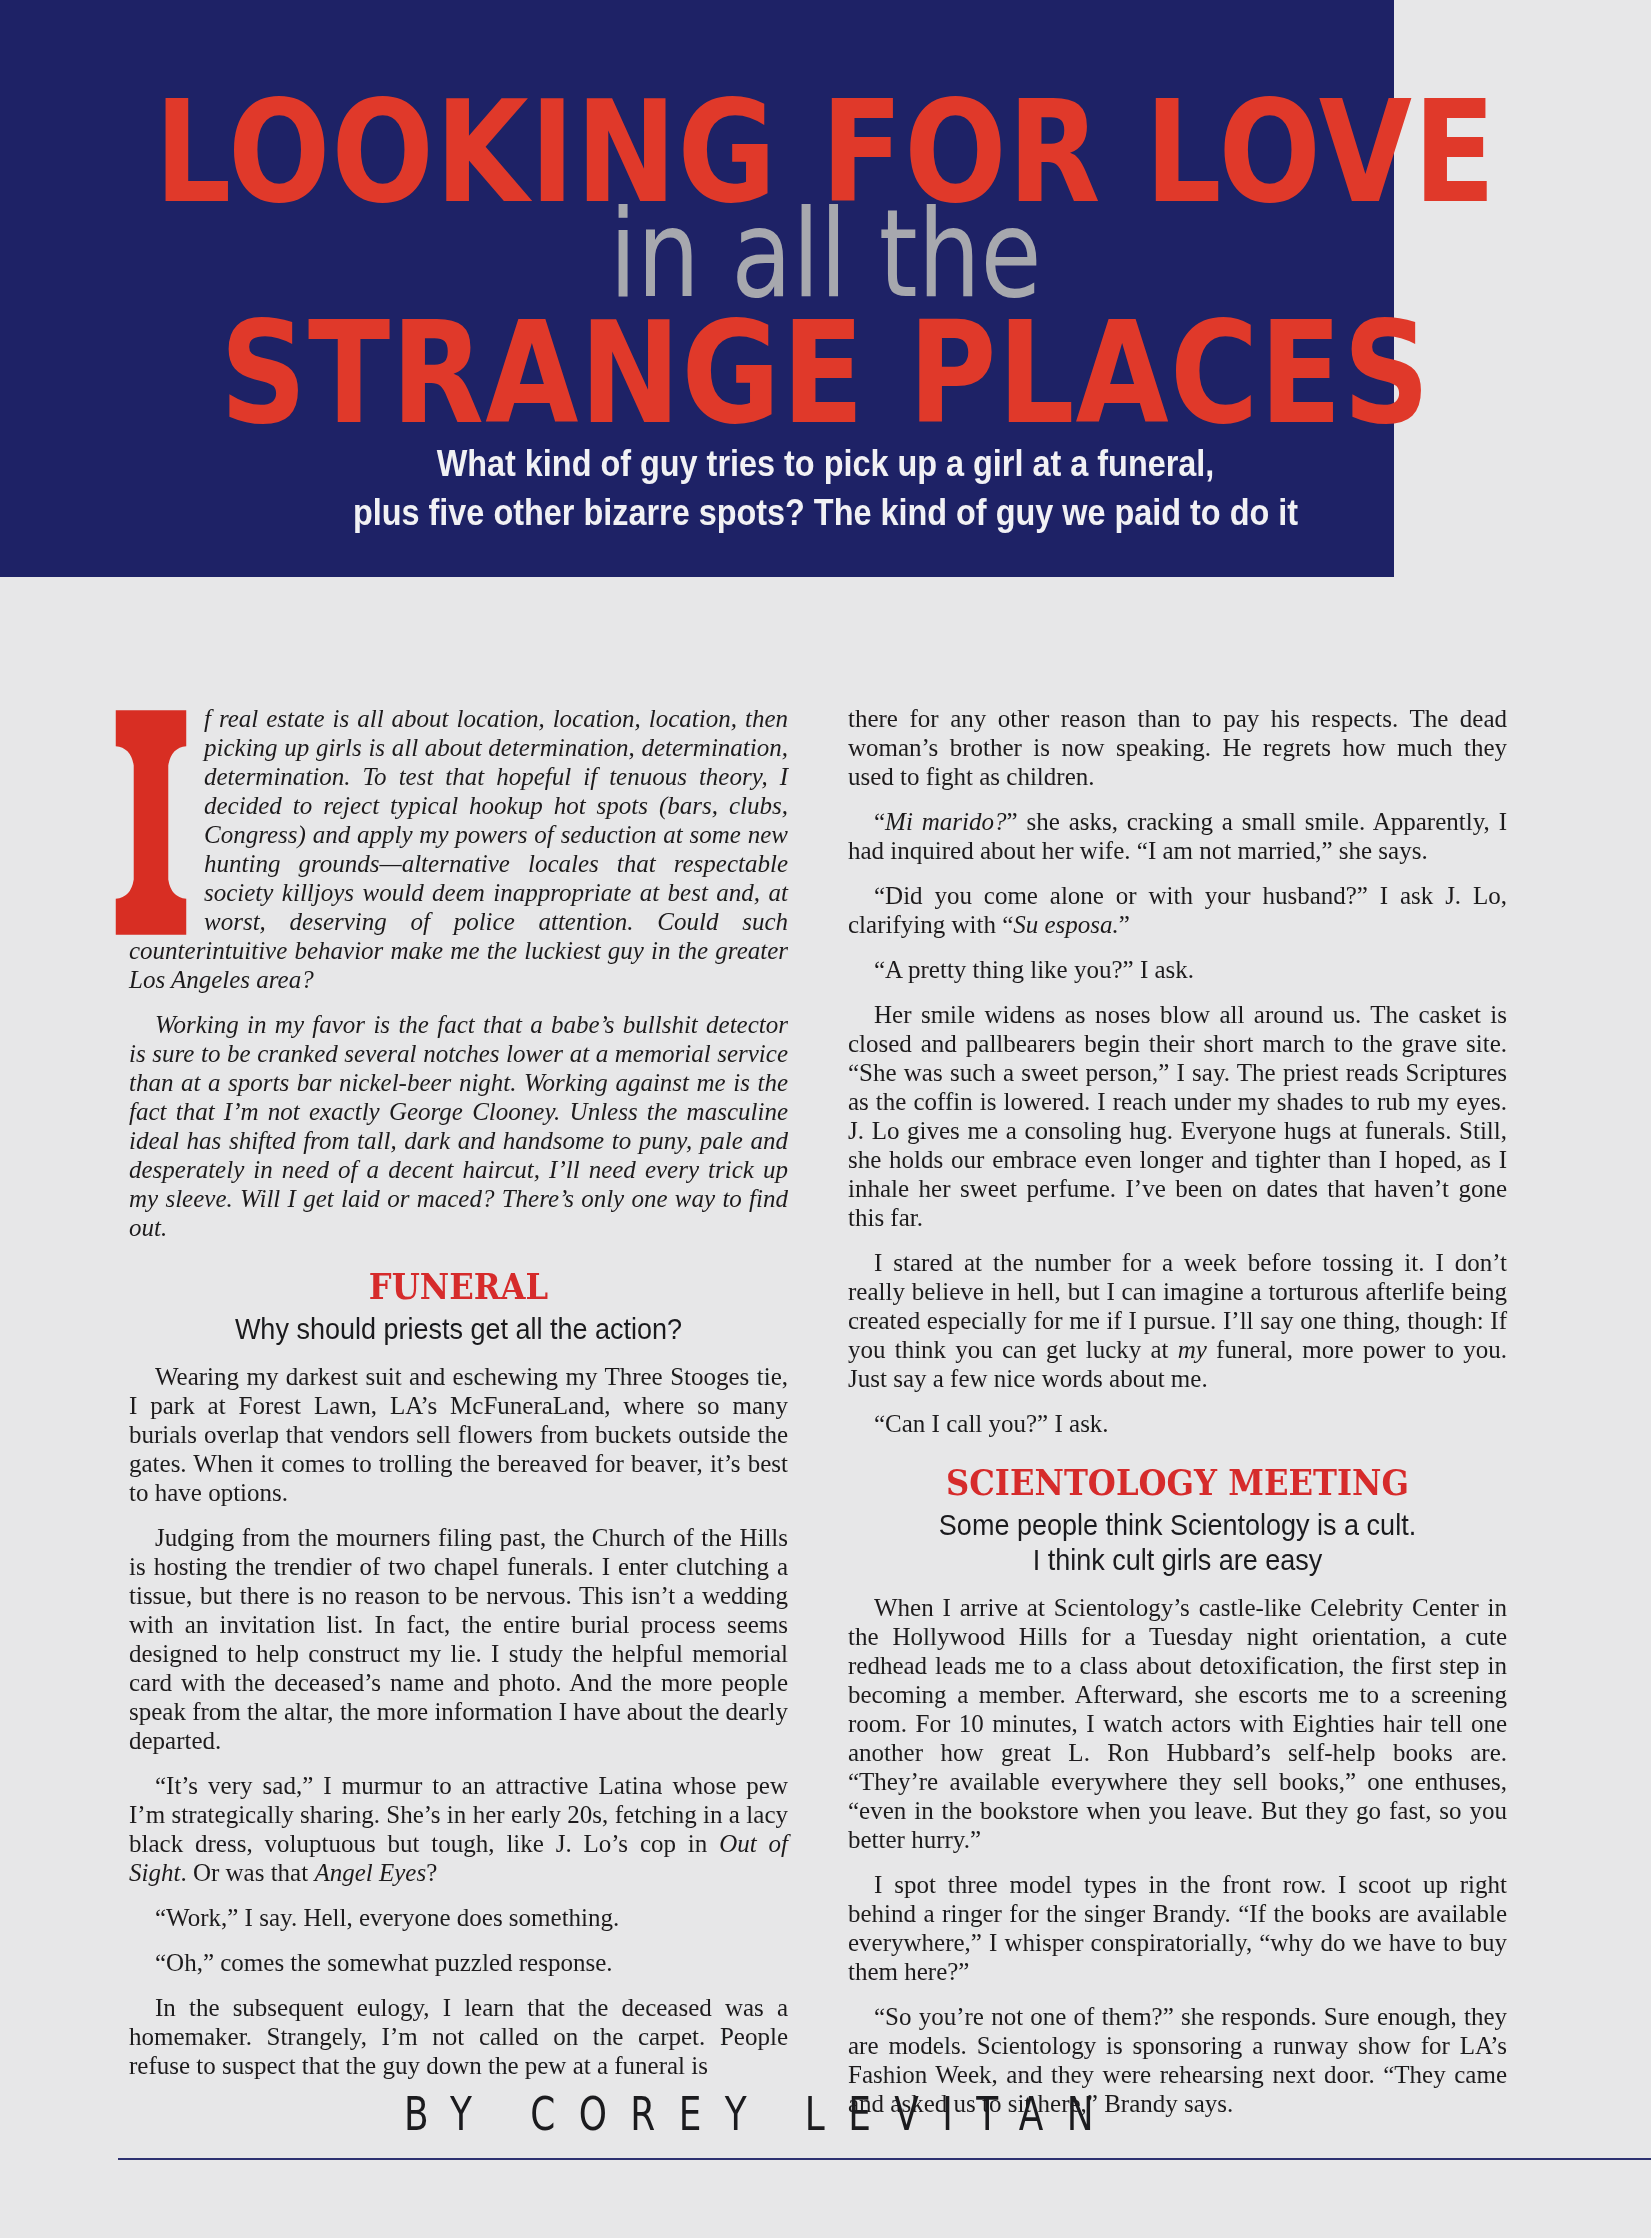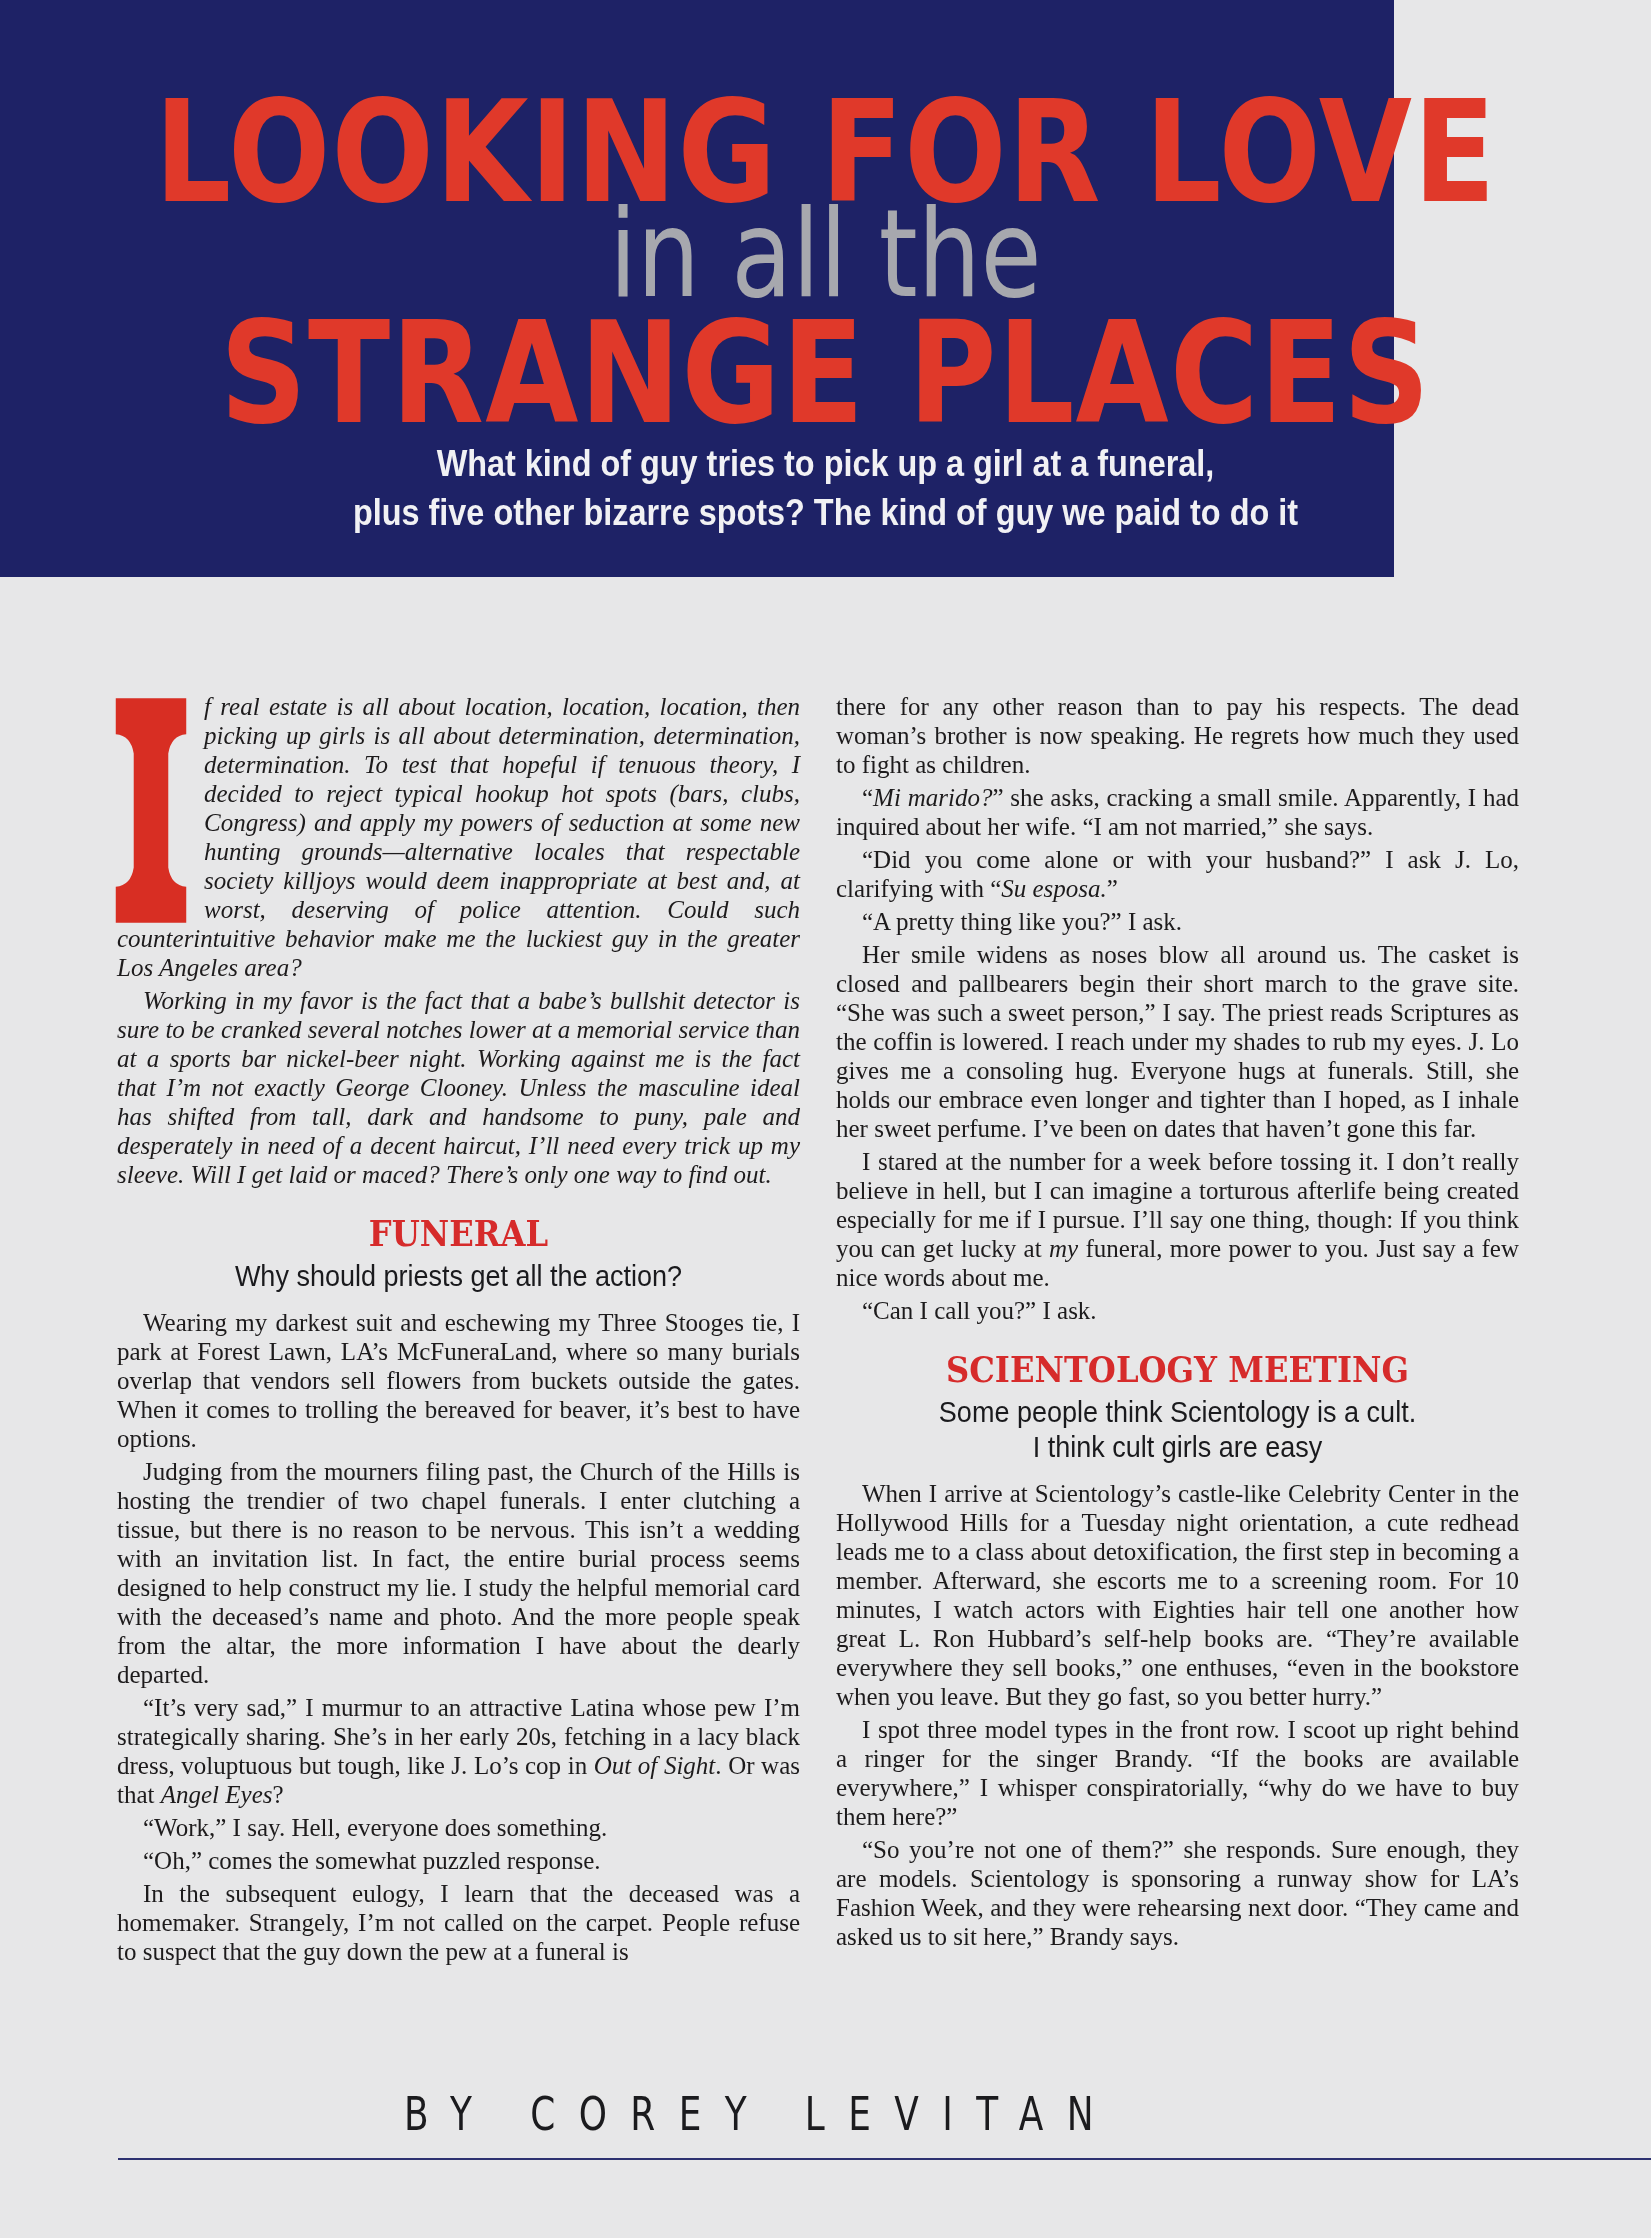--- a/index.html
+++ b/index.html
@@ -65,21 +65,21 @@
       position: absolute;
       top: 688px;
       width: 691px;
       font-size: 25px;
       line-height: 29px;
       text-align: justify;
       hyphens: none;
     }
     .col-left { left: 113px; }
     .col-right { left: 832px; }
-    .column p { margin: 4px; text-indent: 26px; }
+    .column p { margin: 16px; text-indent: 26px; }
     .column p.noindent { text-indent: 0; }
     .intro p { font-style: italic; }
     .dropcap {
       float: left;
       width: 76px;
       height: 225px;
       margin: 5.5px 15px 0 0;
       position: relative;
     }
     .dropcap svg { display: block; }

